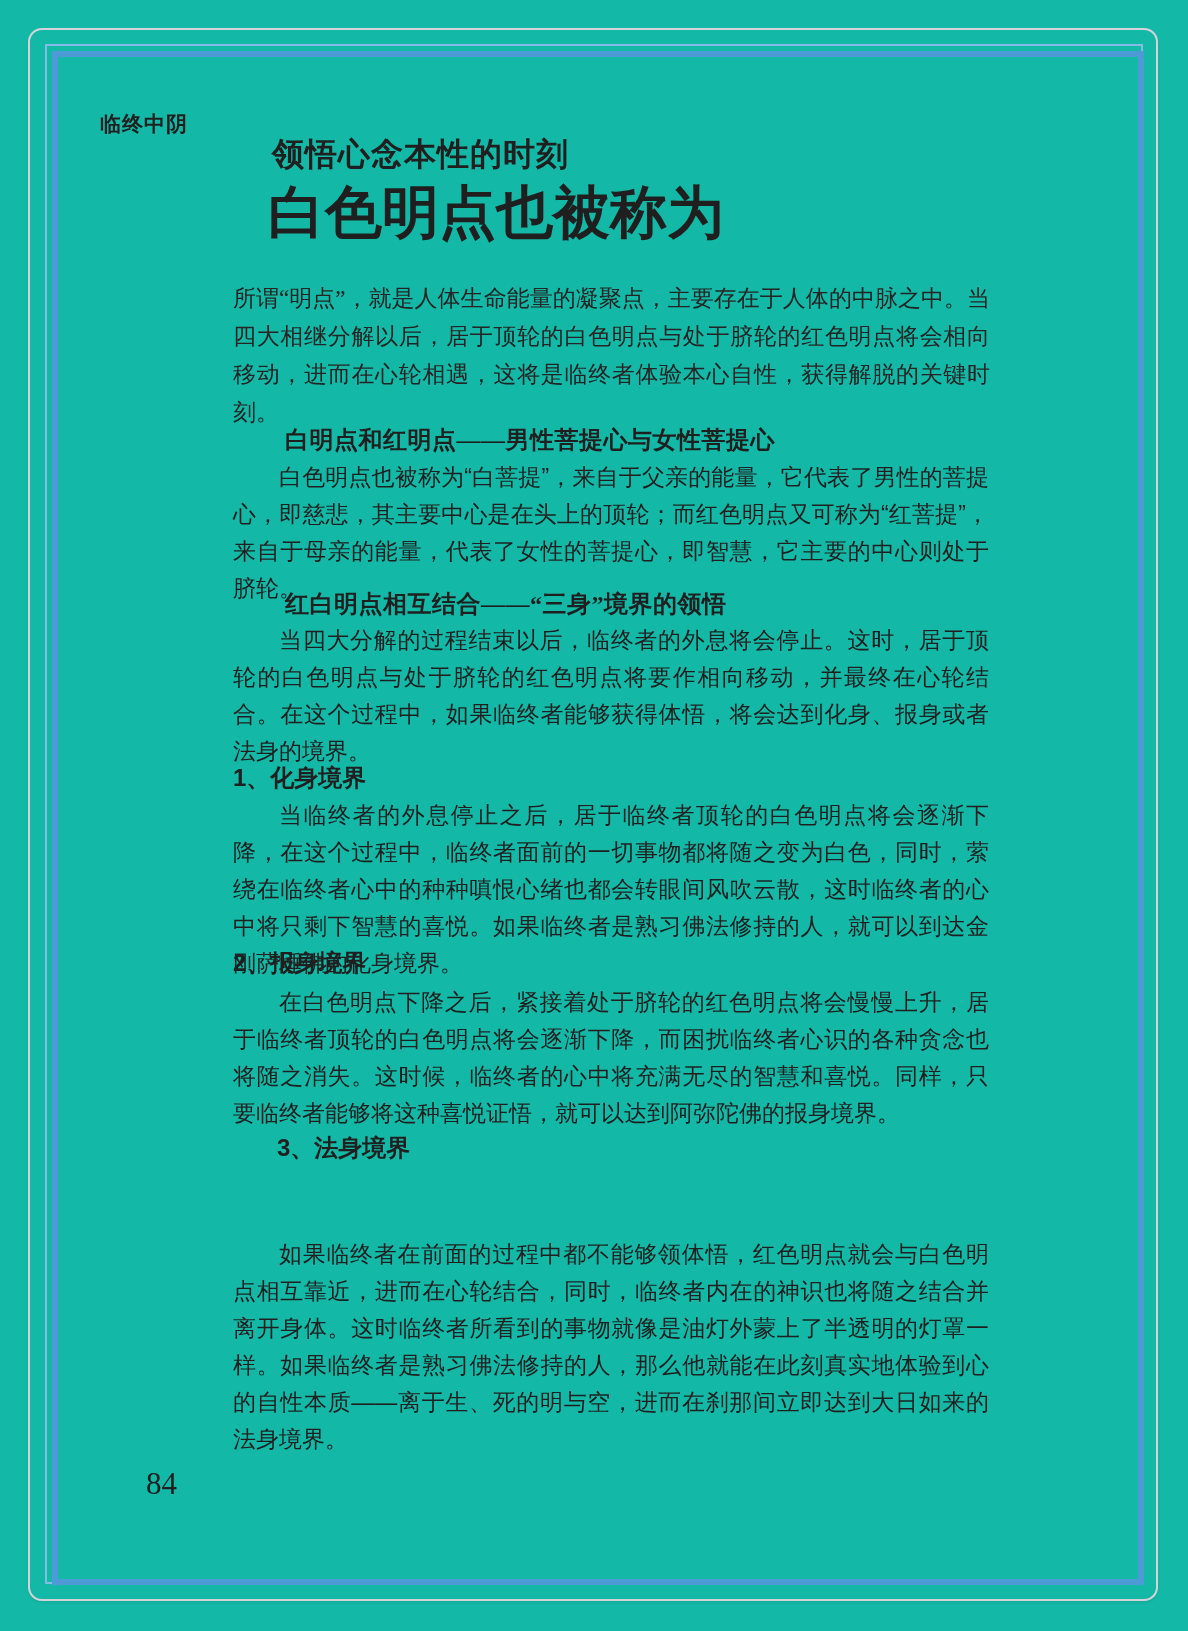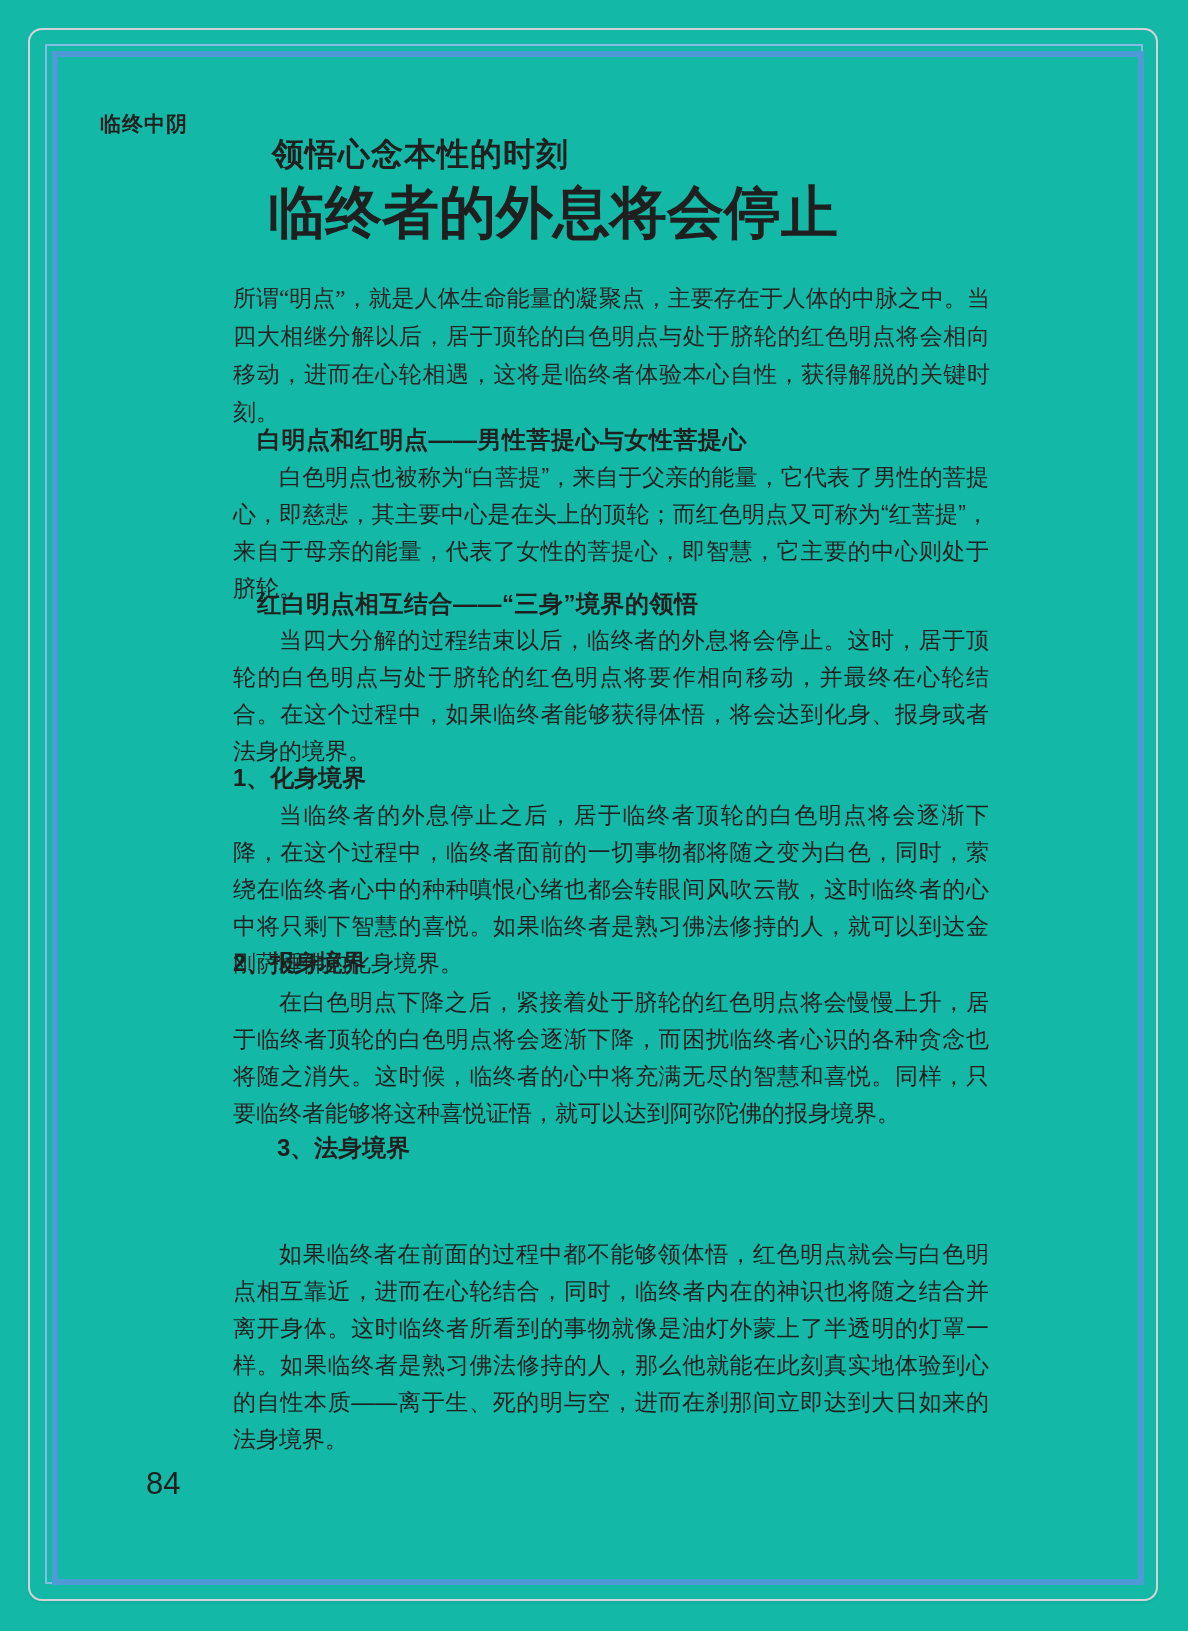--- a/index.html
+++ b/index.html
@@ -46,21 +46,22 @@
   }
   .intro{
     left:233px;top:280px;width:757px;
     font-size:23px;line-height:38px;
     text-align:justify;
     font-family:"Liberation Serif",serif;
     color:#242424;
   }
   .sec-heading{
     font-size:24px;font-weight:bold;letter-spacing:0.5px;
-    font-family:Liberation Sans, sans-serif;
+    font-family:Liberation Serif, serif;
+    margin-left:28px;
   }
   .h1a{left:257px;top:424px;}
   .h2a{left:257px;top:588px;}
   .num-heading{
     font-size:24px;font-weight:bold;
     font-family:"Liberation Sans",sans-serif;
   }
   .n1{left:233px;top:762px;}
   .n2{left:233px;top:947px;}
   .n3{left:233px;top:1132px;margin-left:44px;}
@@ -71,36 +72,36 @@
     font-family:"Liberation Sans",sans-serif;
   }
   .p1{top:459px;}
   .p2{top:622px;}
   .p3{top:797px;}
   .p4{top:984px;}
   .p5{top:1236px;}
   .page-number{
     left:146px;top:1466px;
     font-size:31px;
-    font-family:Liberation Sans, sans-serif;
+    font-family:Liberation Serif, serif;
   }
 </style>
 </head>
 <body>
 
 <div class="sheet">
 
   <div class="frame frame-gray"></div>
   <div class="frame frame-blue-thin"></div>
   <div class="frame frame-blue-thick"></div>
 
   <div class="abs running-head">临终中阴</div>
 
   <div class="abs kicker">领悟心念本性的时刻</div>
-  <h1 class="abs title">临终者的外息将会停止</h1>
+  <h1 class="abs title">白色明点也被称为</h1>
 
   <div class="abs intro">所谓“明点”，就是人体生命能量的凝聚点，主要存在于人体的中脉之中。当四大相继分解以后，居于顶轮的白色明点与处于脐轮的红色明点将会相向移动，进而在心轮相遇，这将是临终者体验本心自性，获得解脱的关键时刻。</div>
 
   <div class="abs sec-heading h1a">白明点和红明点——男性菩提心与女性菩提心</div>
   <div class="abs body-para p1">白色明点也被称为“白菩提”，来自于父亲的能量，它代表了男性的菩提心，即慈悲，其主要中心是在头上的顶轮；而红色明点又可称为“红菩提”，来自于母亲的能量，代表了女性的菩提心，即智慧，它主要的中心则处于脐轮。</div>
 
   <div class="abs sec-heading h2a">红白明点相互结合——“三身”境界的领悟</div>
   <div class="abs body-para p2">当四大分解的过程结束以后，临终者的外息将会停止。这时，居于顶轮的白色明点与处于脐轮的红色明点将要作相向移动，并最终在心轮结合。在这个过程中，如果临终者能够获得体悟，将会达到化身、报身或者法身的境界。</div>
 
   <div class="abs num-heading n1">1、化身境界</div>

